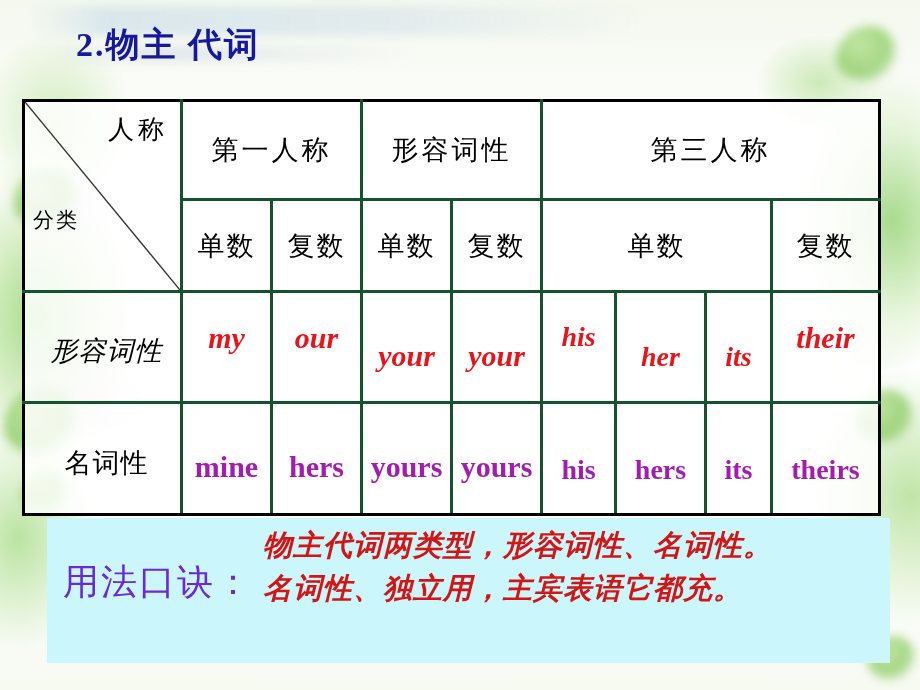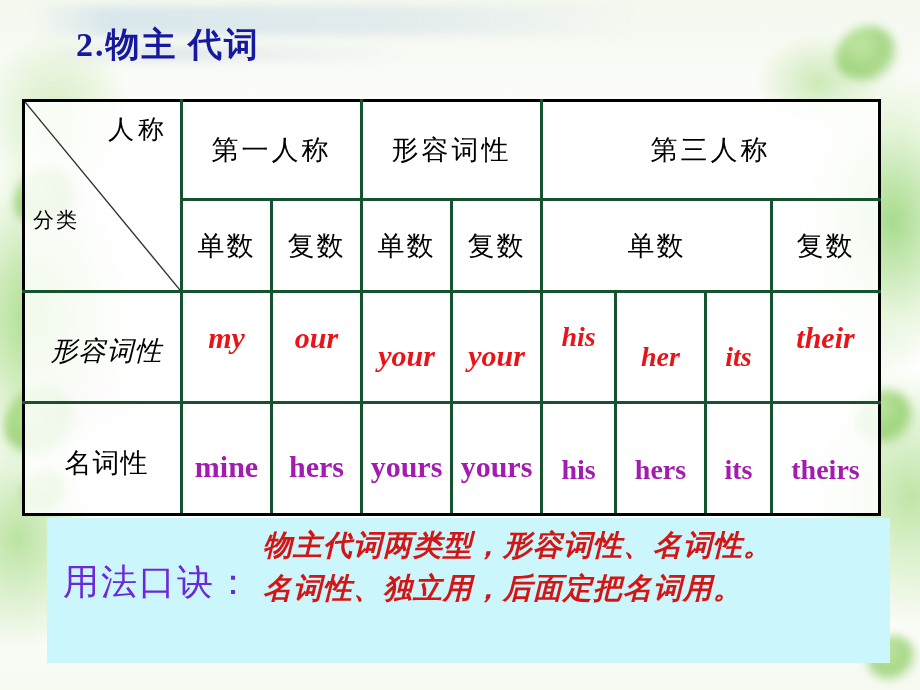--- a/index.html
+++ b/index.html
@@ -288,17 +288,17 @@
         <td class="outer-b"><span class="word w-noun sz-md v-dn2">its</span></td>
         <td class="outer-b outer-r"><span class="word w-noun sz-md v-dn2">theirs</span></td>
       </tr>
     </tbody>
   </table>
 
   <div id="mnemonic-box">
     <div id="mnemonic-label">用法口诀：</div>
     <div id="mnemonic-lines">
       <div class="mn-line">物主代词两类型，形容词性、名词性。</div>
-      <div class="mn-line">名词性、独立用，后面定把名词用。</div>
+      <div class="mn-line">名词性、独立用，主宾表语它都充。</div>
     </div>
   </div>
 
 </div>
 
 </body></html>

